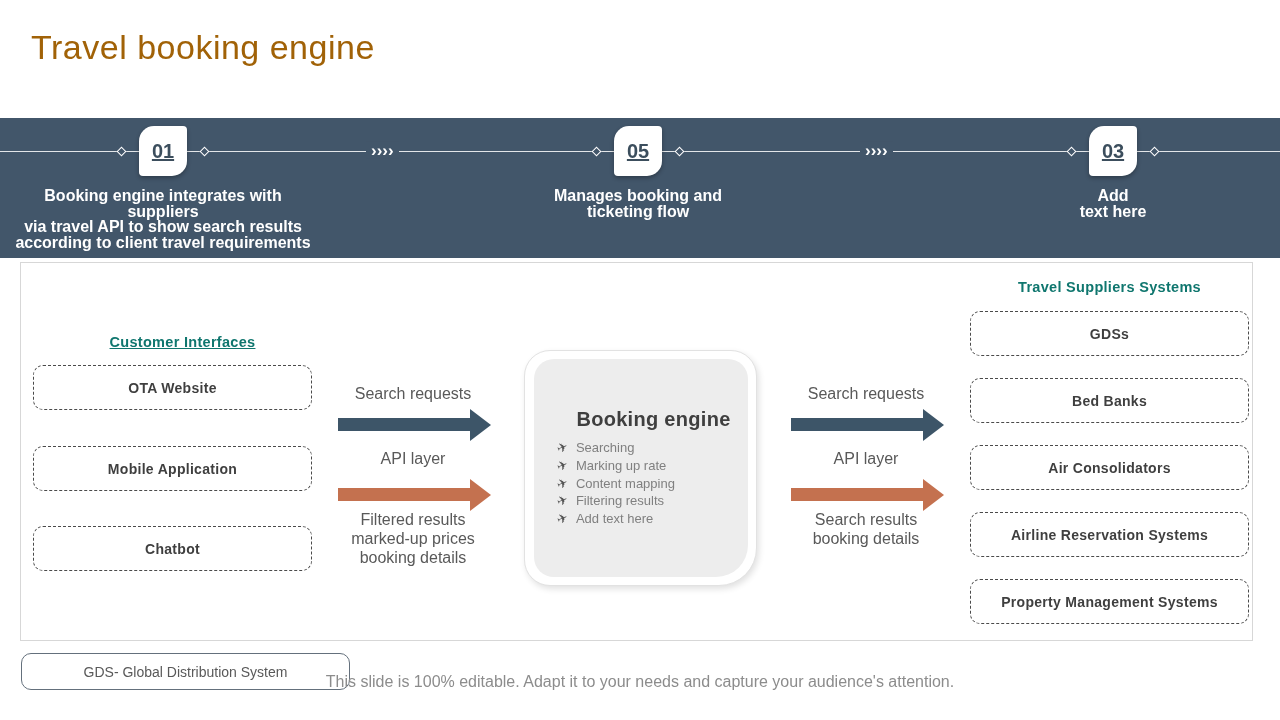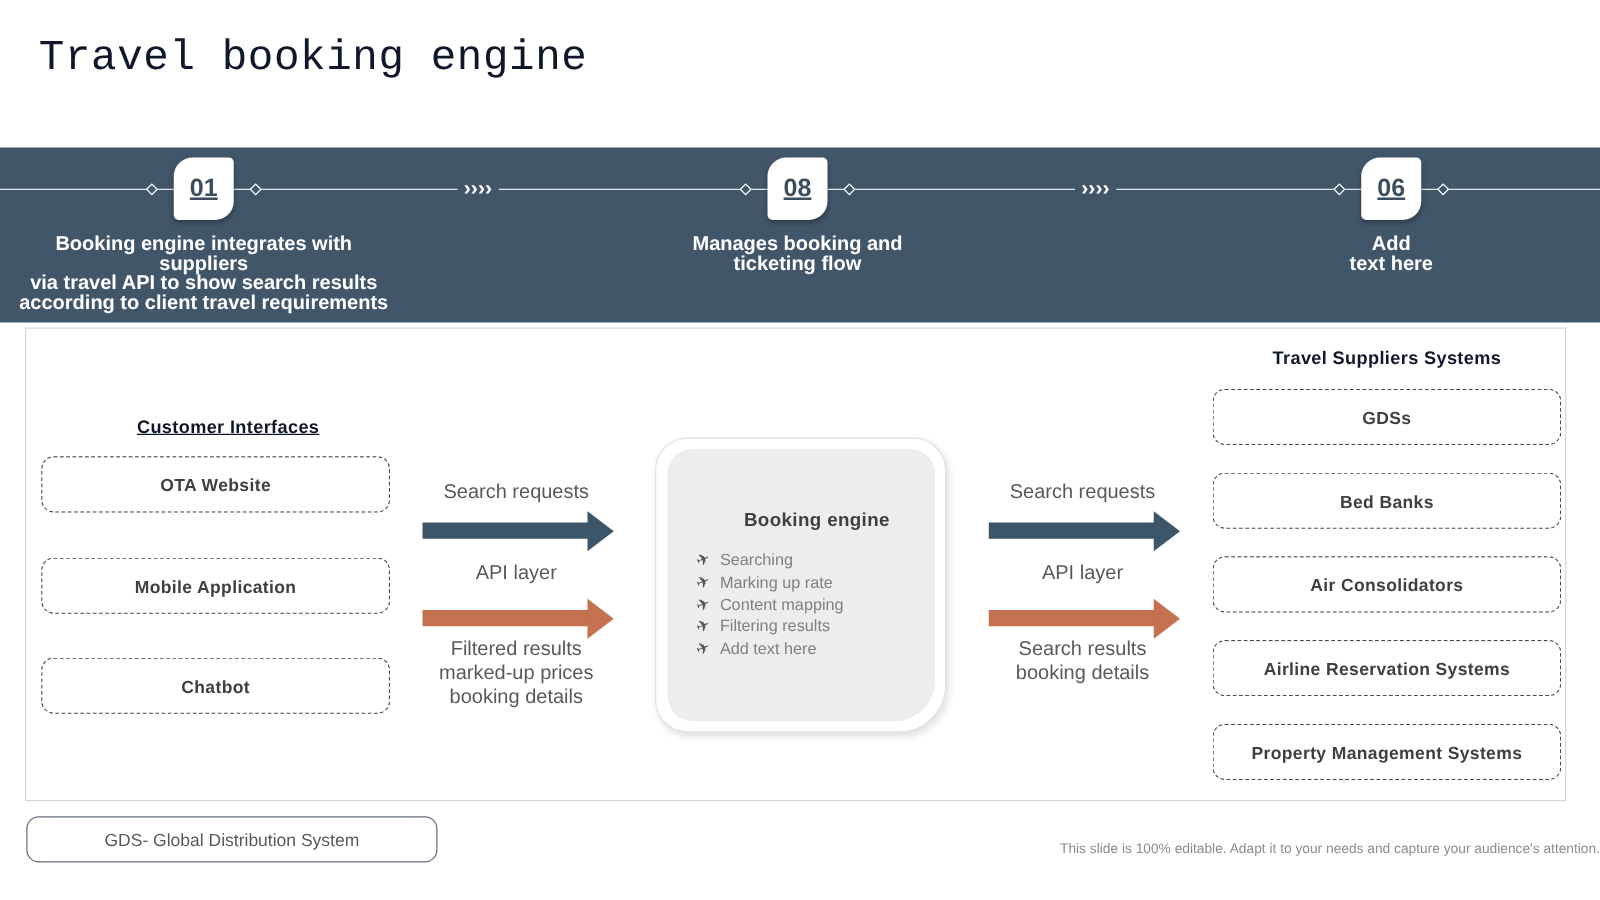--- a/index.html
+++ b/index.html
@@ -12,23 +12,22 @@
     font-family: "Liberation Sans", sans-serif;
     overflow: hidden;
   }
   .abs { position: absolute; }
 
   
   .title {
     left: 31px; top: 28px;
     font-size: 34px;
     font-weight: 400;
-    color: #0f172a;
+    color: #a16207;
     letter-spacing: 0.5px;
-    font-family: Liberation Mono, monospace;
   }
   .subtitle {
     left: 31px; top: 80px;
     width: 1180px;
     font-size: 11.5px;
     color: #3a3a3a;
   }
 
   
   .banner {
@@ -98,21 +97,21 @@
     left: 20px; top: 262px;
     width: 1233px; height: 379px;
     border: 1px solid #d7d7d7;
     background: #ffffff;
   }
 
   .col-heading {
     text-align: center;
     font-size: 14.5px;
     font-weight: 700;
-    color: #0f172a;
+    color: #0f766e;
     letter-spacing: 0.3px;
   }
   .dash-box {
     width: 279px; height: 45px;
     border: 1px dashed #4a4a4a;
     border-radius: 10px;
     background: #ffffff;
     display: flex; align-items: center; justify-content: center;
     font-size: 14px; font-weight: 700;
     color: #3f3f3f;
@@ -162,21 +161,21 @@
   .engine-inner {
     left: 534px; top: 359px;
     width: 214px; height: 218px;
     background: #ededed;
     border-radius: 20px 20px 32px 20px;
   }
   .engine-title {
     left: 534px; top: 408px;
     width: 239px;
     text-align: center;
-    font-size: 15px;
+    font-size: 20px;
     font-weight: 700;
     color: #3f3f3f;
     letter-spacing: 0.3px;
   }
   .engine-list {
     left: 557px; top: 439px;
     width: 180px;
   }
   .engine-item {
     display: flex;
@@ -200,22 +199,22 @@
     border: 1.5px solid #64707c;
     border-radius: 10px;
     background: #ffffff;
     display: flex; align-items: center; justify-content: center;
     font-size: 14px;
     color: #595959;
   }
   .footer-note {
     left: 0; top: 673px;
     width: 1280px;
-    text-align: right;
-    font-size: 11px;
+    text-align: center;
+    font-size: 16px;
     color: #8c8c8c;
   }
 </style>
 </head>
 <body>
 
 <div class="slide">
 
   <div class="abs title">Travel booking engine</div>
 
@@ -228,31 +227,31 @@
       <div class="diamond right"></div>
       <div class="step-desc">Booking engine  integrates  with suppliers
 via  travel  API to show  search  results
 according  to client travel  requirements</div>
     </div>
 
     <span class="chevrons" style="left:366px;">››››</span>
 
     <div class="step" style="left:488px;">
       <div class="diamond left"></div>
-      <div class="step-badge">08</div>
+      <div class="step-badge">05</div>
       <div class="diamond right"></div>
       <div class="step-desc">Manages  booking  and
 ticketing flow</div>
     </div>
 
     <span class="chevrons" style="left:860px;">››››</span>
 
     <div class="step" style="left:963px;">
       <div class="diamond left"></div>
-      <div class="step-badge">06</div>
+      <div class="step-badge">03</div>
       <div class="diamond right"></div>
       <div class="step-desc">Add
 text here</div>
     </div>
   </div>
 
   <div class="abs content-frame"></div>
 
   <div class="abs col-heading" style="left:43px; top:334px; width:279px;text-decoration:underline;">Customer Interfaces</div>
   <div class="abs dash-box" style="left:33px; top:365px;">OTA Website</div>

